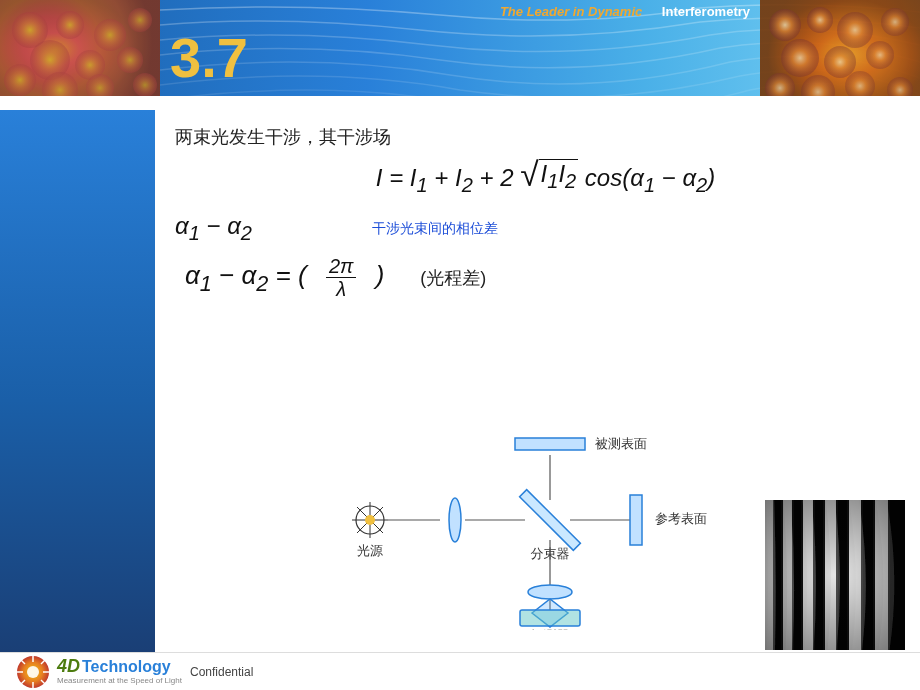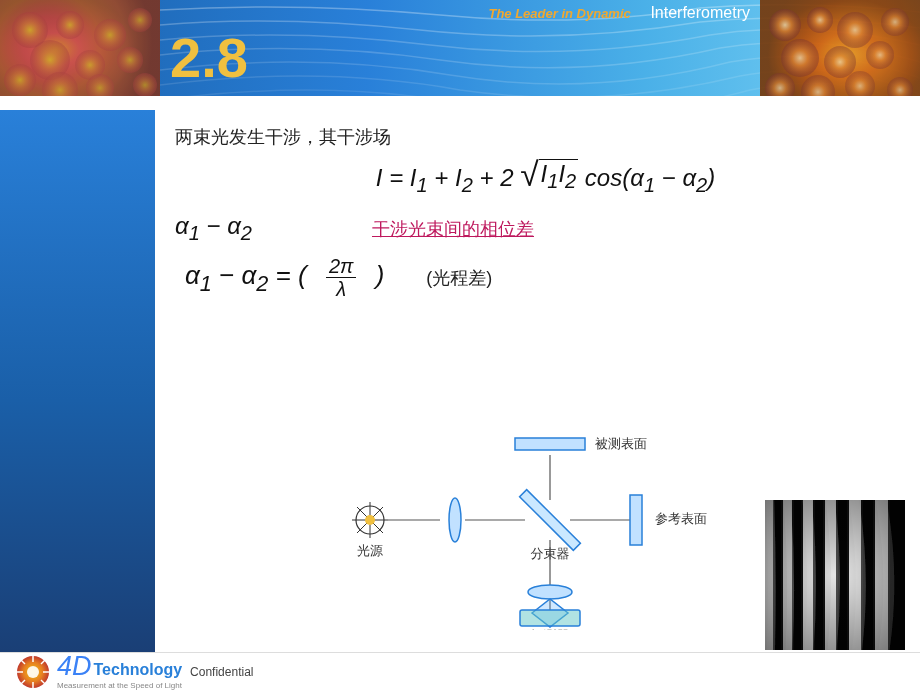--- a/index.html
+++ b/index.html
@@ -57,22 +57,22 @@
 
     #brand-leader {
       color: #f0a830;
       font-style: italic;
       font-size: 13px;
       font-weight: bold;
     }
 
     #brand-interferometry {
       color: #ffffff;
-      font-size: 16px;
-      font-weight: normal;
+      font-size: 13px;
+      font-weight: bold;
       padding-left: 12px;
     }
 
     
     #section-number {
       position: absolute;
       top: 30px;
       left: 170px;
       color: #f0c040;
       font-size: 56px;
@@ -137,23 +137,22 @@
       margin-bottom: 10px;
     }
 
     .alpha-symbol {
       font-style: italic;
       font-size: 24px;
       color: #111;
     }
 
     .alpha-description {
-      font-size: 18px;
-      color: #be185d;
-      text-decoration: underline;
+      font-size: 14px;
+      color: #1d4ed8;
     }
 
     
     #diagram-area {
       position: absolute;
       bottom: 60px;
       left: 155px;
       width: 520px;
       height: 220px;
     }
@@ -278,21 +277,21 @@
       <circle cx="140" cy="90" r="13" fill="url(#bubble2)" opacity="0.7"></circle>
     </svg>
   </div>
 
   <div id="brand-header">
     <span id="brand-leader">The Leader in Dynamic</span>
     <span style="color:#fff; font-size:13px;">&nbsp;</span>
     <span id="brand-interferometry">Interferometry</span>
   </div>
 
-  <div id="section-number">2.8</div>
+  <div id="section-number">3.7</div>
 
 </div>
 
 <div id="main-content">
 
   <div id="left-strip"></div>
 
   <div id="content-area">
 
     <div class="intro-text">两束光发生干涉，其干涉场</div>
@@ -309,21 +308,21 @@
     </div>
 
     <div class="alpha-row">
       <span class="alpha-symbol">
         <i>α</i><sub>1</sub> − <i>α</i><sub>2</sub>
       </span>
       <span style="width:120px;"></span>
       <span class="alpha-description">干涉光束间的相位差</span>
     </div>
 
-    <div style="margin: 8px 0 5px 10px; display:flex; align-items:center; gap:30px;">
+    <div style="margin: 8px 0 5px 10px; display:flex; align-items:center; gap:24px;">
       <span style="font-style:italic; font-size:26px; color:#111;">
         <i>α</i><sub>1</sub> − <i>α</i><sub>2</sub> = (
         <span style="display:inline-flex; flex-direction:column; align-items:center; vertical-align:middle; margin: 0 12px;">
           <span style="border-bottom:1.5px solid #111; padding: 0 3px; font-size:20px; line-height:1.1;">2<i>π</i></span>
           <span style="padding: 0 3px; font-size:20px; line-height:1.1;"><i>λ</i></span>
         </span>
         )
       </span>
       <span style="font-size:18px; color:#222; margin-left: 12px;">(光程差)</span>
     </div>
@@ -453,21 +452,21 @@
         <line x1="6" y1="6" x2="10" y2="10"></line>
         <line x1="26" y1="26" x2="30" y2="30"></line>
         <line x1="30" y1="6" x2="26" y2="10"></line>
         <line x1="6" y1="30" x2="10" y2="26"></line>
       </g>
       <circle cx="18" cy="18" r="6" fill="#fff" opacity="0.9"></circle>
     </svg>
 
     <div style="display:flex;flex-direction:column;line-height:1.1;">
       <div style="display:flex;align-items:baseline;gap:2px;">
-        <span style="font-size:27px;font-weight:400;color:#3b82f6;font-style:italic;">4D</span>
+        <span style="font-size:18px;font-weight:700;color:#4d7c0f;font-style:italic;">4D</span>
         <span style="font-size:16px;font-weight:bold;color:#2980d9;">Technology</span>
       </div>
       <span style="font-size:8px;color:#888;">Measurement at the Speed of Light</span>
     </div>
   </div>
 
   <span style="font-size:12px;color:#444;margin-left:8px;">Confidential</span>
 </div>
 
 </body></html>

